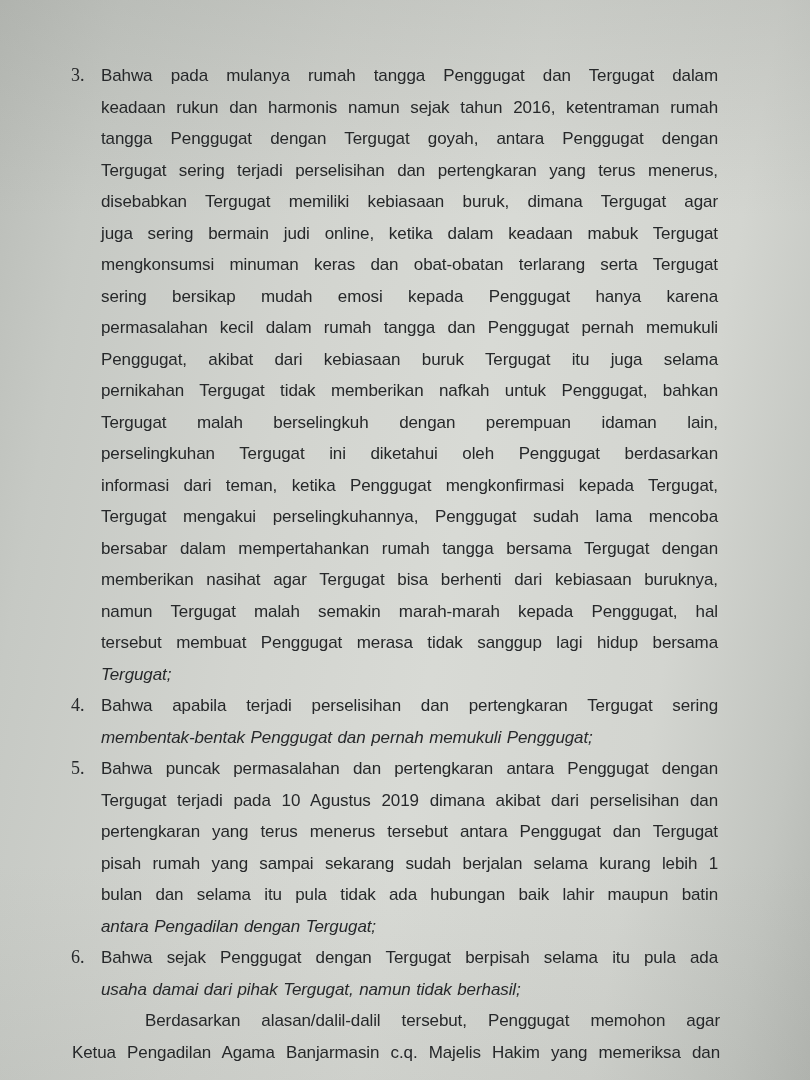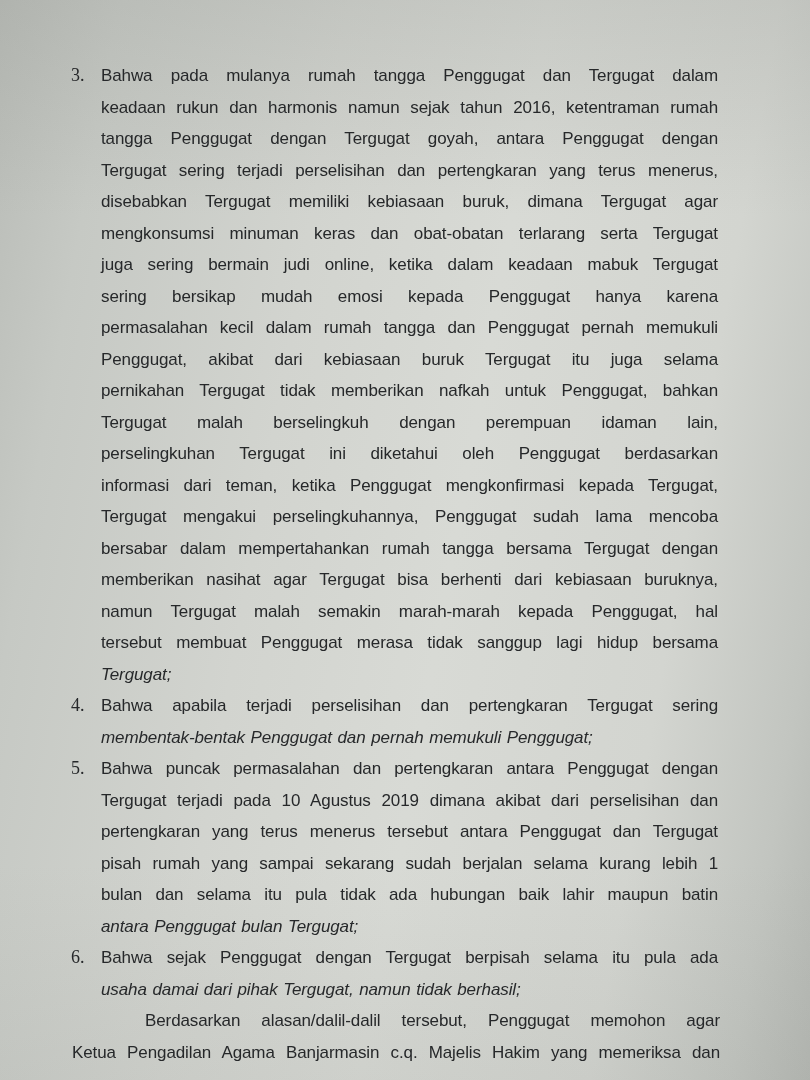--- a/index.html
+++ b/index.html
@@ -74,22 +74,22 @@
 <div class="page">
 
   <div class="item">
     <span class="num">3.</span>
     <p>
       <span class="ln">Bahwa pada mulanya rumah tangga Penggugat dan Tergugat dalam</span>
       <span class="ln">keadaan rukun dan harmonis namun sejak tahun 2016, ketentraman rumah</span>
       <span class="ln">tangga Penggugat dengan Tergugat  goyah,  antara Penggugat dengan</span>
       <span class="ln">Tergugat  sering terjadi perselisihan dan pertengkaran yang terus menerus,</span>
       <span class="ln">disebabkan Tergugat memiliki kebiasaan buruk, dimana Tergugat agar</span>
+      <span class="ln">juga sering bermain judi online, ketika dalam keadaan mabuk Tergugat</span>
       <span class="ln">mengkonsumsi minuman keras dan obat-obatan terlarang serta Tergugat</span>
-      <span class="ln">juga sering bermain judi online, ketika dalam keadaan mabuk Tergugat</span>
       <span class="ln">sering bersikap mudah emosi kepada Penggugat hanya karena</span>
       <span class="ln">permasalahan kecil dalam rumah tangga dan Penggugat pernah memukuli</span>
       <span class="ln">Penggugat, akibat dari kebiasaan buruk Tergugat itu juga selama</span>
       <span class="ln">pernikahan Tergugat tidak memberikan nafkah untuk Penggugat, bahkan</span>
       <span class="ln">Tergugat malah berselingkuh dengan perempuan idaman lain,</span>
       <span class="ln">perselingkuhan Tergugat ini diketahui oleh Penggugat berdasarkan</span>
       <span class="ln">informasi dari teman, ketika Penggugat mengkonfirmasi kepada Tergugat,</span>
       <span class="ln">Tergugat mengakui perselingkuhannya, Penggugat sudah lama mencoba</span>
       <span class="ln">bersabar dalam mempertahankan rumah tangga bersama Tergugat dengan</span>
       <span class="ln">memberikan nasihat agar Tergugat bisa berhenti dari kebiasaan buruknya,</span>
@@ -108,21 +108,21 @@
   </div>
 
   <div class="item">
     <span class="num">5.</span>
     <p>
       <span class="ln">Bahwa puncak permasalahan  dan pertengkaran antara Penggugat dengan</span>
       <span class="ln">Tergugat terjadi pada 10 Agustus 2019 dimana akibat dari perselisihan dan</span>
       <span class="ln">pertengkaran yang terus menerus tersebut antara Penggugat dan Tergugat</span>
       <span class="ln">pisah rumah yang sampai sekarang sudah berjalan selama kurang lebih 1</span>
       <span class="ln">bulan dan selama itu pula tidak ada hubungan baik lahir maupun batin</span>
-      <span class="ln last">antara Penggugat bulan Tergugat;</span>
+      <span class="ln last">antara Pengadilan dengan Tergugat;</span>
     </p>
   </div>
 
   <div class="item">
     <span class="num">6.</span>
     <p>
       <span class="ln">Bahwa sejak Penggugat dengan Tergugat berpisah selama itu pula ada</span>
       <span class="ln last">usaha damai dari pihak  Tergugat, namun tidak berhasil;</span>
     </p>
   </div>

